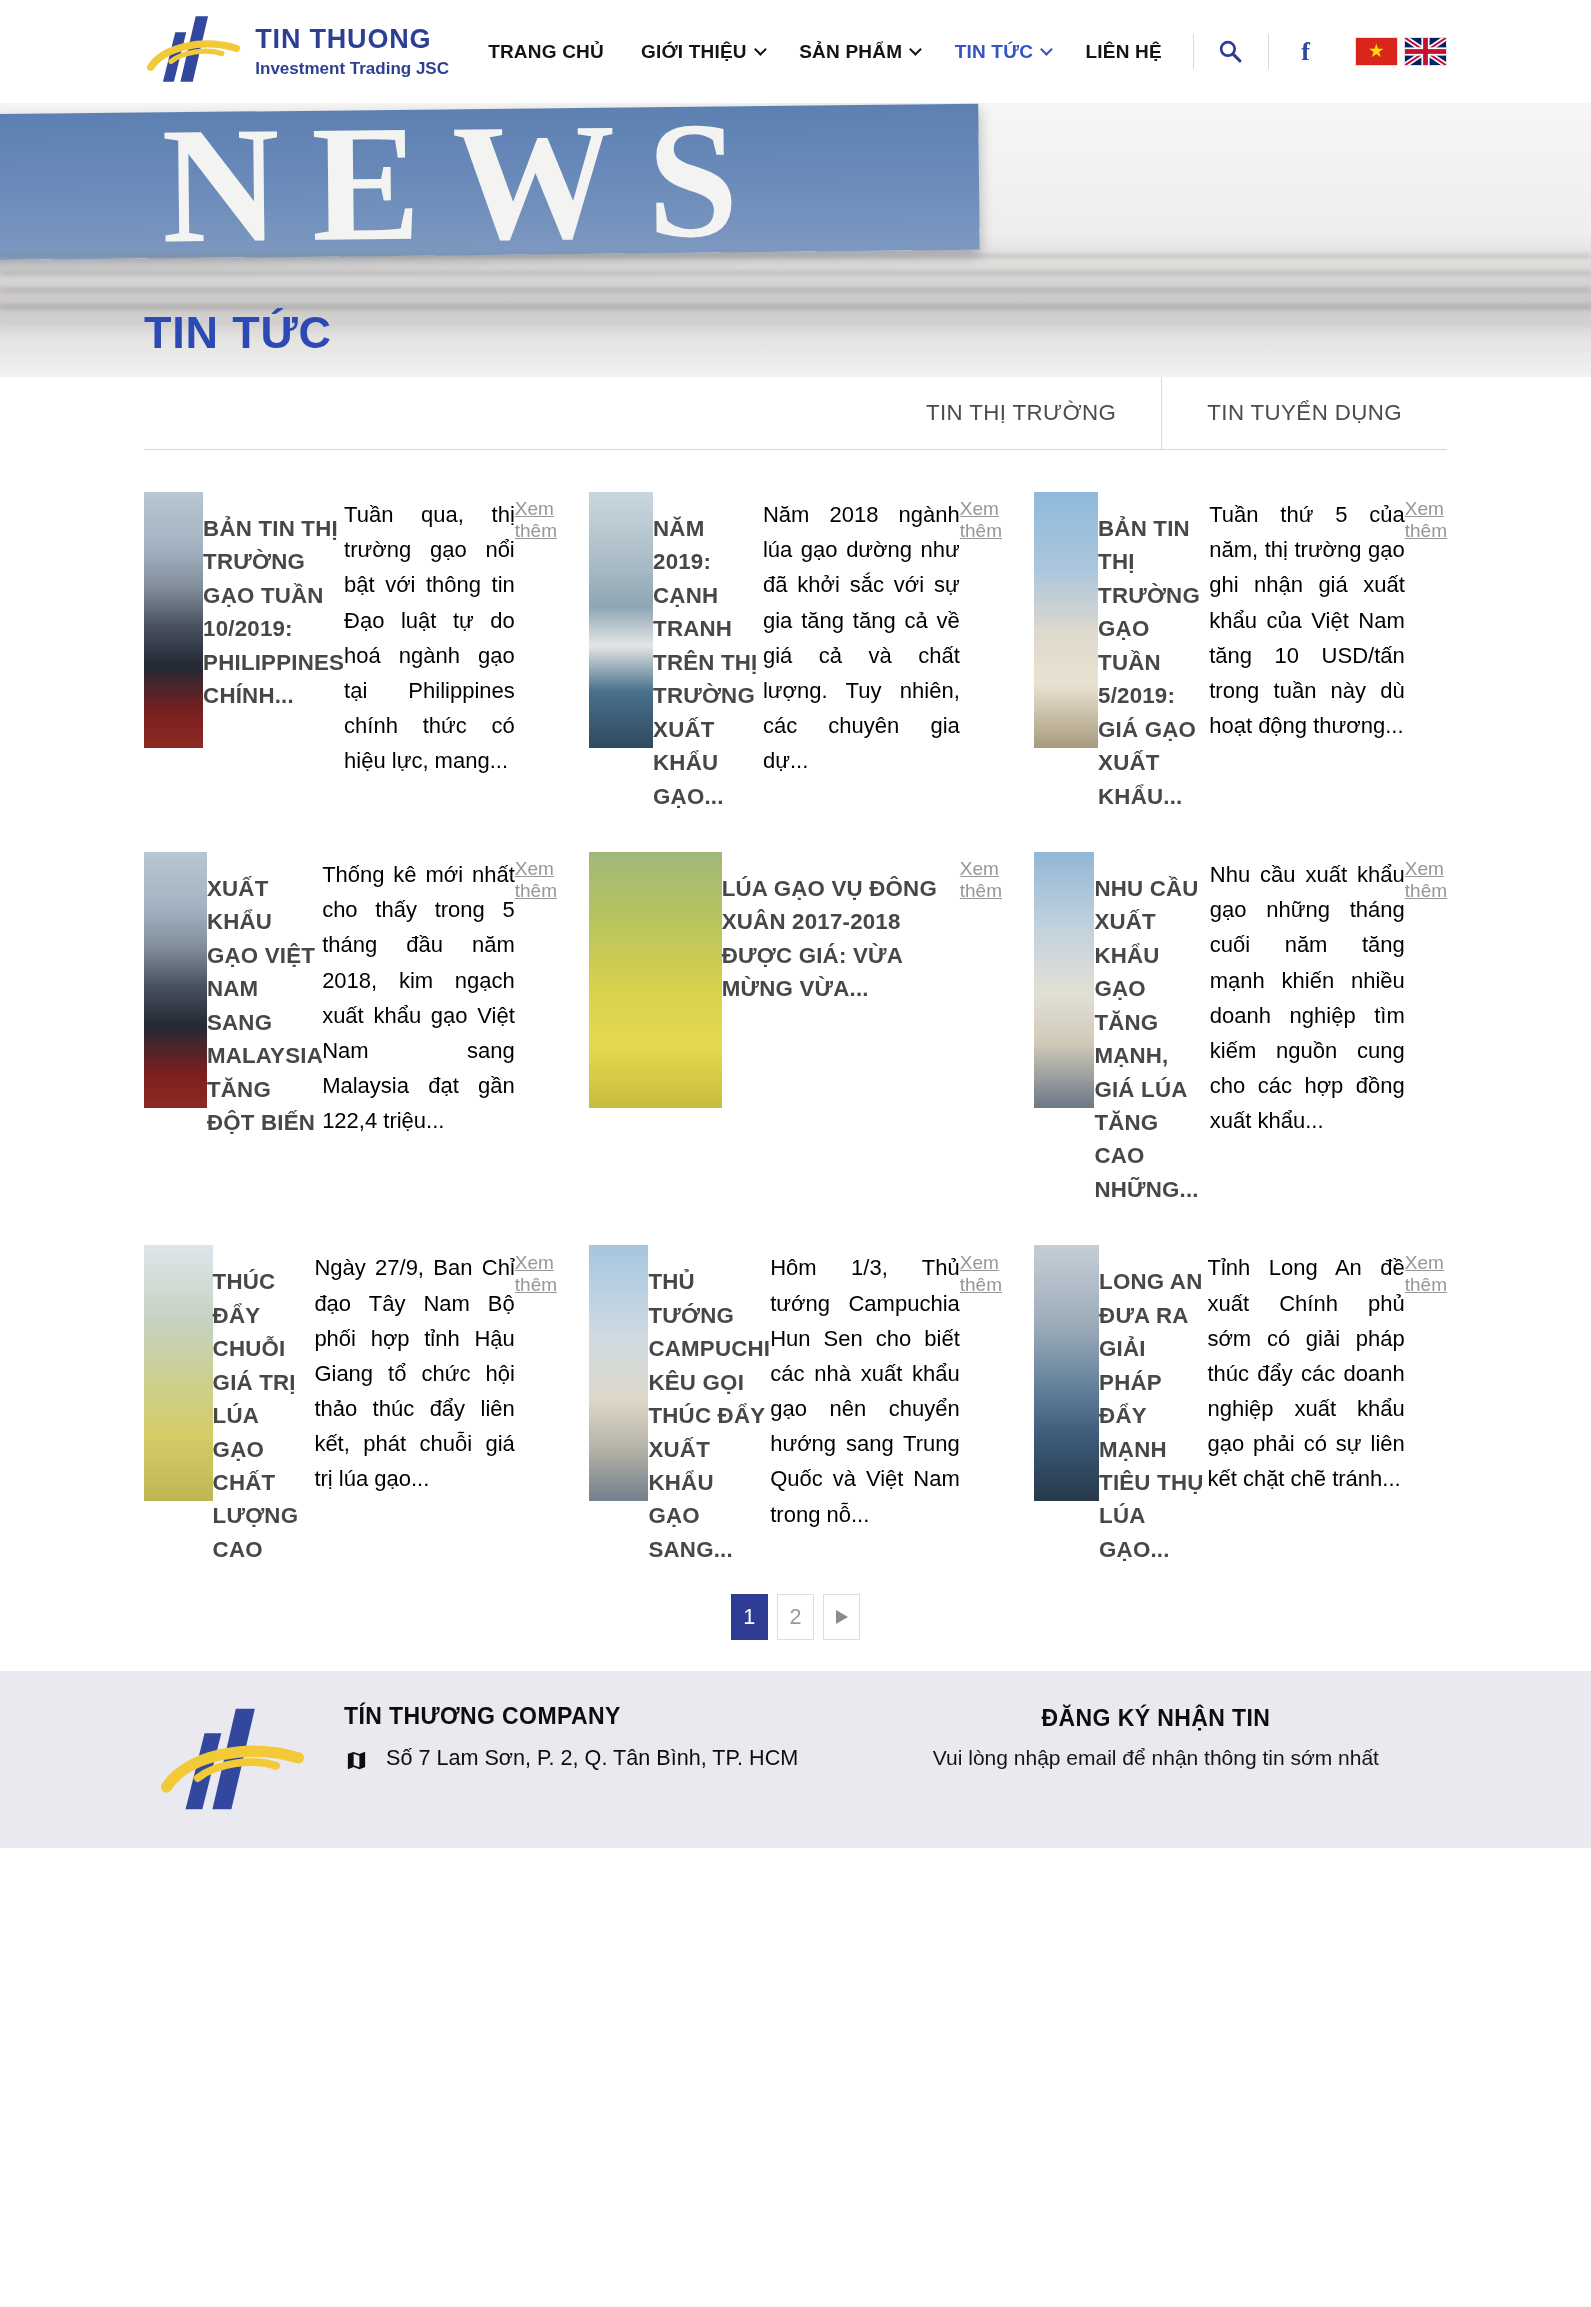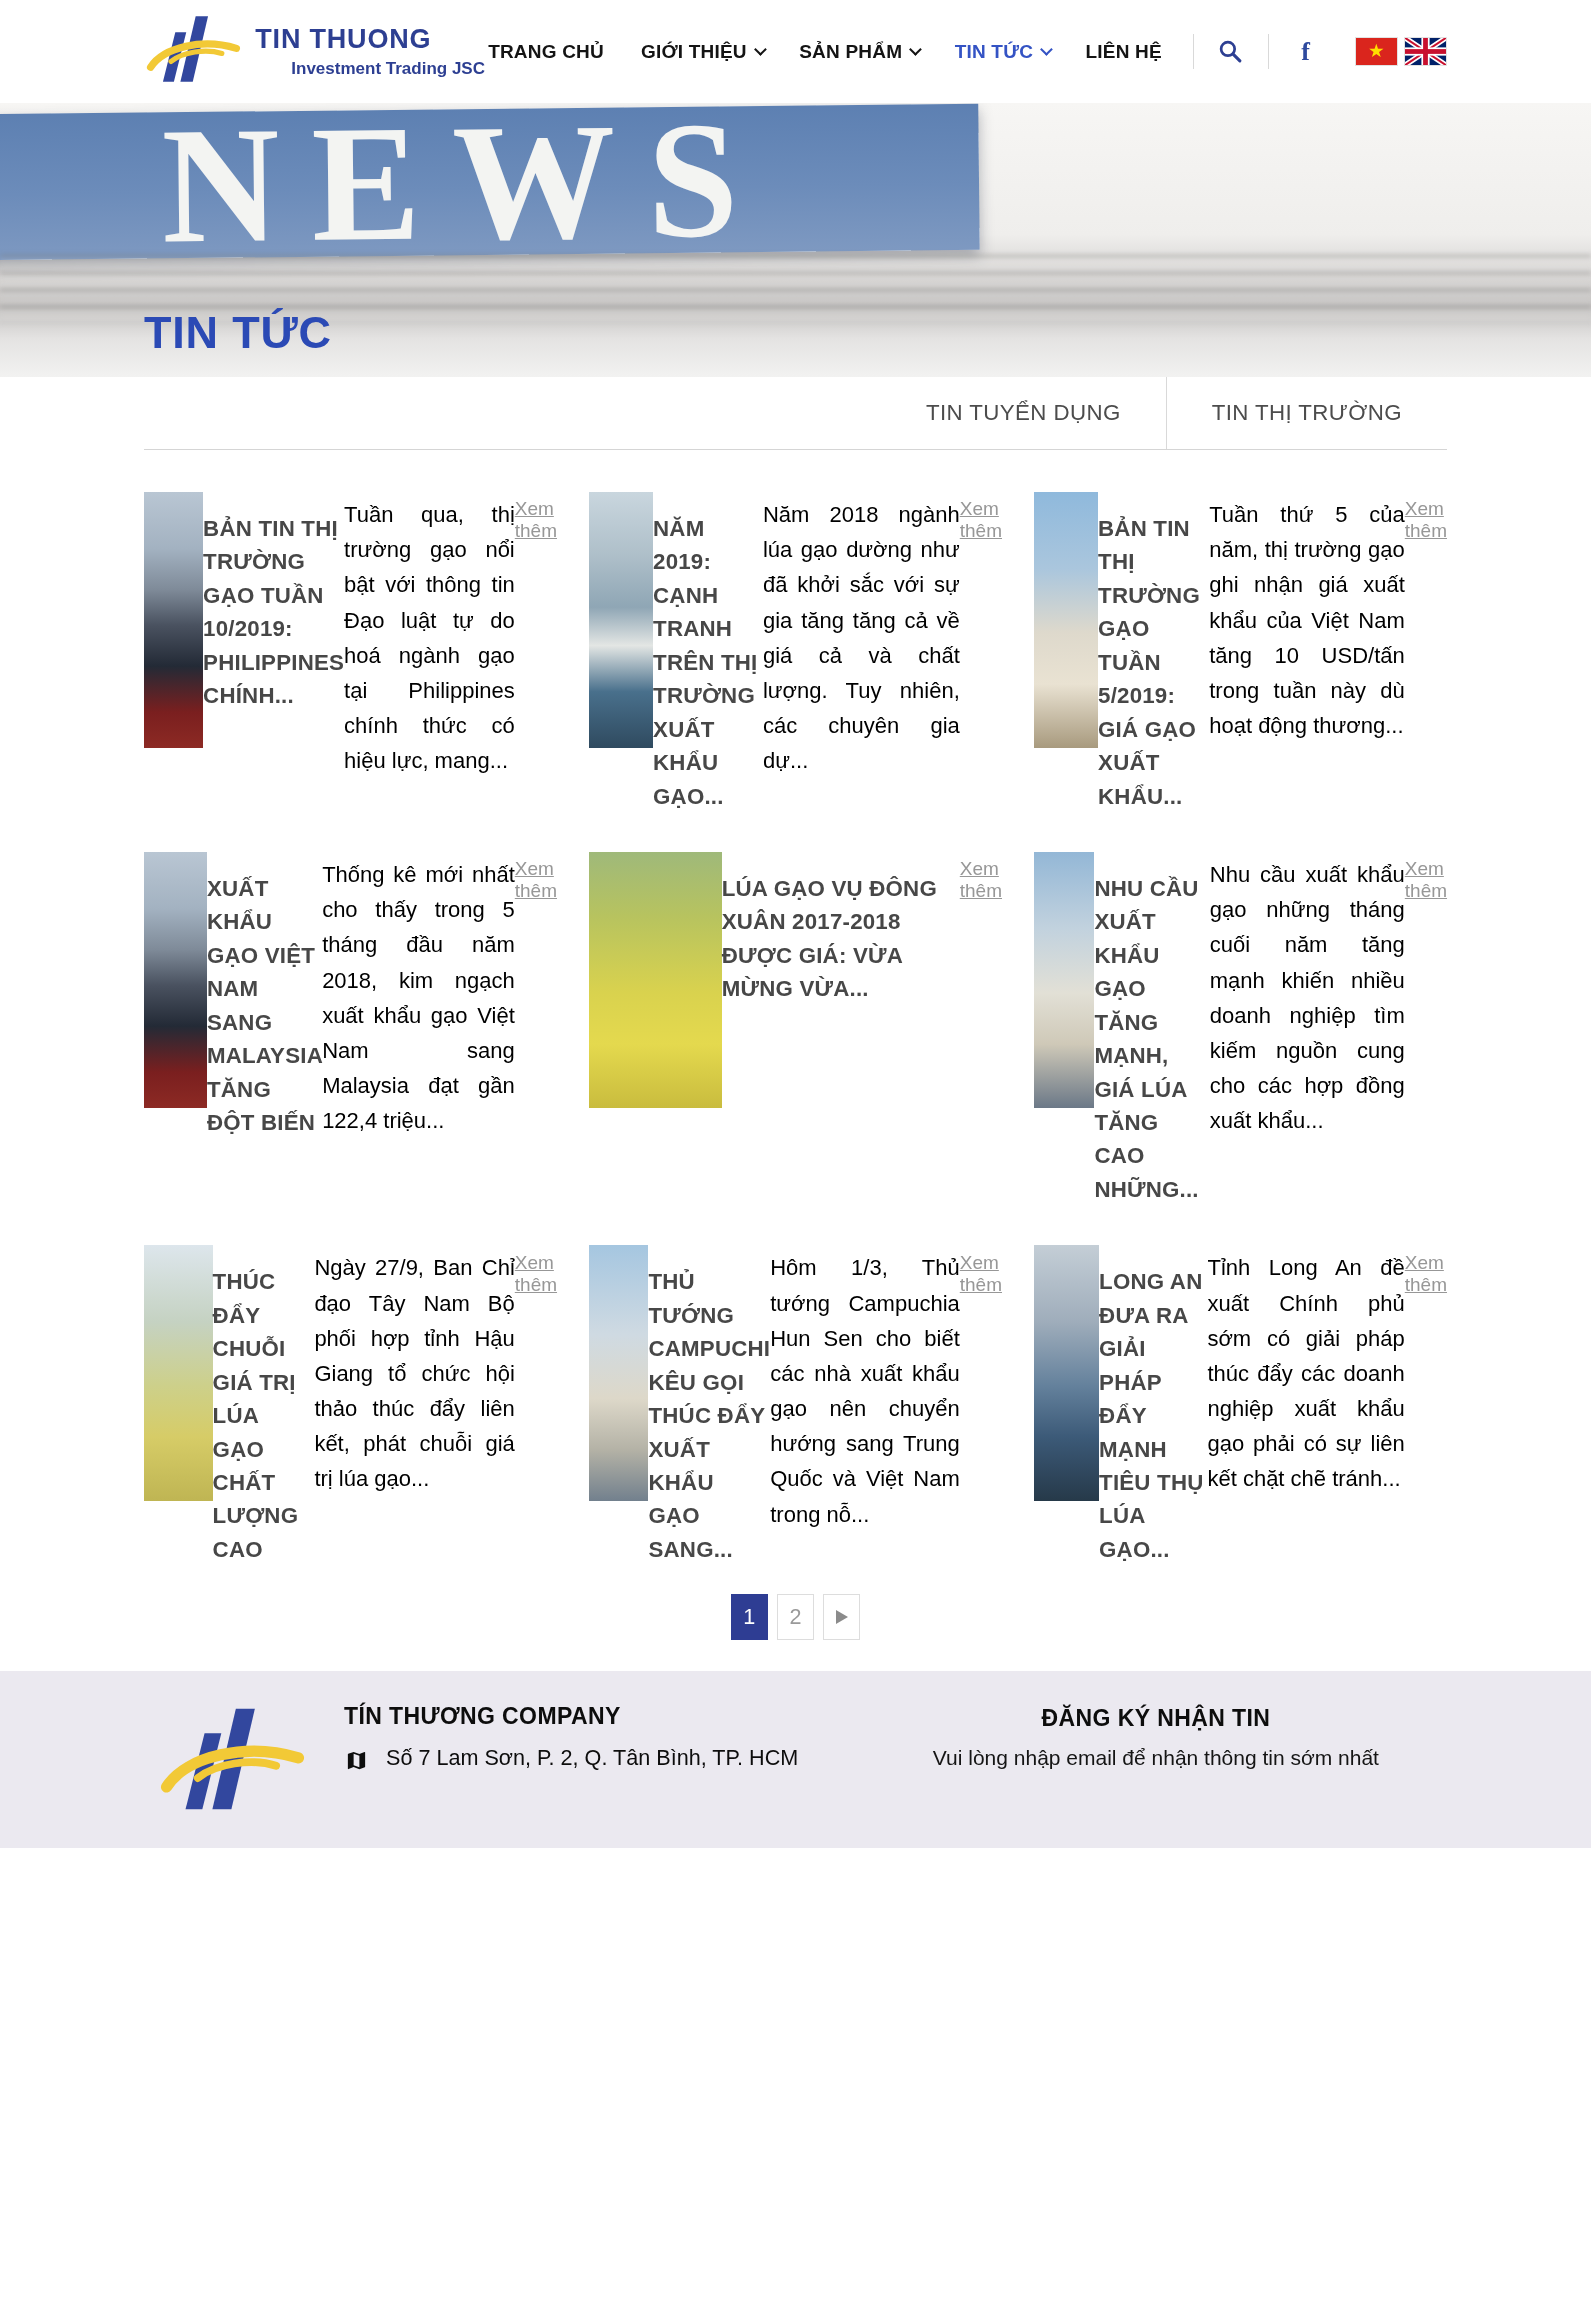--- a/index.html
+++ b/index.html
@@ -11,21 +11,21 @@
     overflow-x: hidden;
   }
   .container { width: 1303px; margin: 0 auto; }
 
   
   .header { height: 103px; background:#fff; position: relative; z-index: 5; }
   .header .container { height: 100%; display:flex; align-items:center; justify-content:space-between; }
   .logo { display:flex; align-items:center; gap:12.3px; cursor:pointer; text-decoration:none; }
   .logo svg { width: 99px; height: 80px; }
   .logo-text .logo-name { font-size: 27px; font-weight: bold; color:#2d3f92; letter-spacing:0.8px; }
-  .logo-text .logo-tagline { font-size: 17px; font-weight: bold; color:#2d3f92; margin-top:3.1px;margin-left:36px; }
+  .logo-text .logo-tagline { font-size: 17px; font-weight: bold; color:#2d3f92; margin-top:3.1px; }
   .main-nav { display:flex; align-items:center; gap: 37px; }
   .nav-item { display:flex; align-items:center; gap:7px; font-size:19px; font-weight:bold; color:#141414; text-decoration:none; letter-spacing:0.2px; cursor:pointer; }
   .nav-item.active { color:#3453c4; }
   .caret { width:8.5px; height:8.5px; border-right:2.3px solid currentColor; border-bottom:2.3px solid currentColor; transform: rotate(45deg) translateY(-3.1px); display:inline-block; }
   .nav-sep { width:0.8px; height:35px; background:#d9d9d9; }
   .nav-tools { display:flex; align-items:center; gap:20px; margin-left:31px; }
   .search-btn, .fb-btn { cursor:pointer; display:flex; align-items:center; justify-content:center; width:34px; height:34px; background:none; border:none; }
   .fb-glyph { font-size:26px; font-weight:bold; color:#2e4a9e; font-family:"Liberation Serif", serif; }
   .flags { display:flex; align-items:center; gap:6.2px; margin-left:12.3px; }
   .flag { width:43px; height:29px; display:flex; align-items:center; justify-content:center; cursor:pointer; border:0.8px solid #e2e2e2; overflow:hidden; }
@@ -165,25 +165,25 @@
   <div class="news-band">
     <div class="news-word">NEWS</div>
   </div>
   <h1 class="hero-title">TIN TỨC</h1>
 </section>
 
 <section class="tabs-row">
   <div class="container">
     <div class="tabs">
   <button class="tab">
+    <span class="tab-label">TIN THỊ TRƯỜNG</span>
+  </button>
+
+  <button class="tab">
     <span class="tab-label">TIN TUYỂN DỤNG</span>
-  </button>
-
-  <button class="tab">
-    <span class="tab-label">TIN THỊ TRƯỜNG</span>
   </button>
 
 </div>
   </div>
 </section>
 
 <main class="articles container">
   <div class="grid">
   <article class="card">
     <div class="card-img" title="Container ship with red hull loaded at port" style="background: linear-gradient(rgb(185, 198, 211) 0%, rgb(163, 178, 193) 22%, rgb(127, 139, 153) 38%, rgb(74, 82, 96) 52%, rgb(35, 42, 54) 68%, rgb(122, 31, 31) 86%, rgb(141, 42, 36) 100%);"></div>

